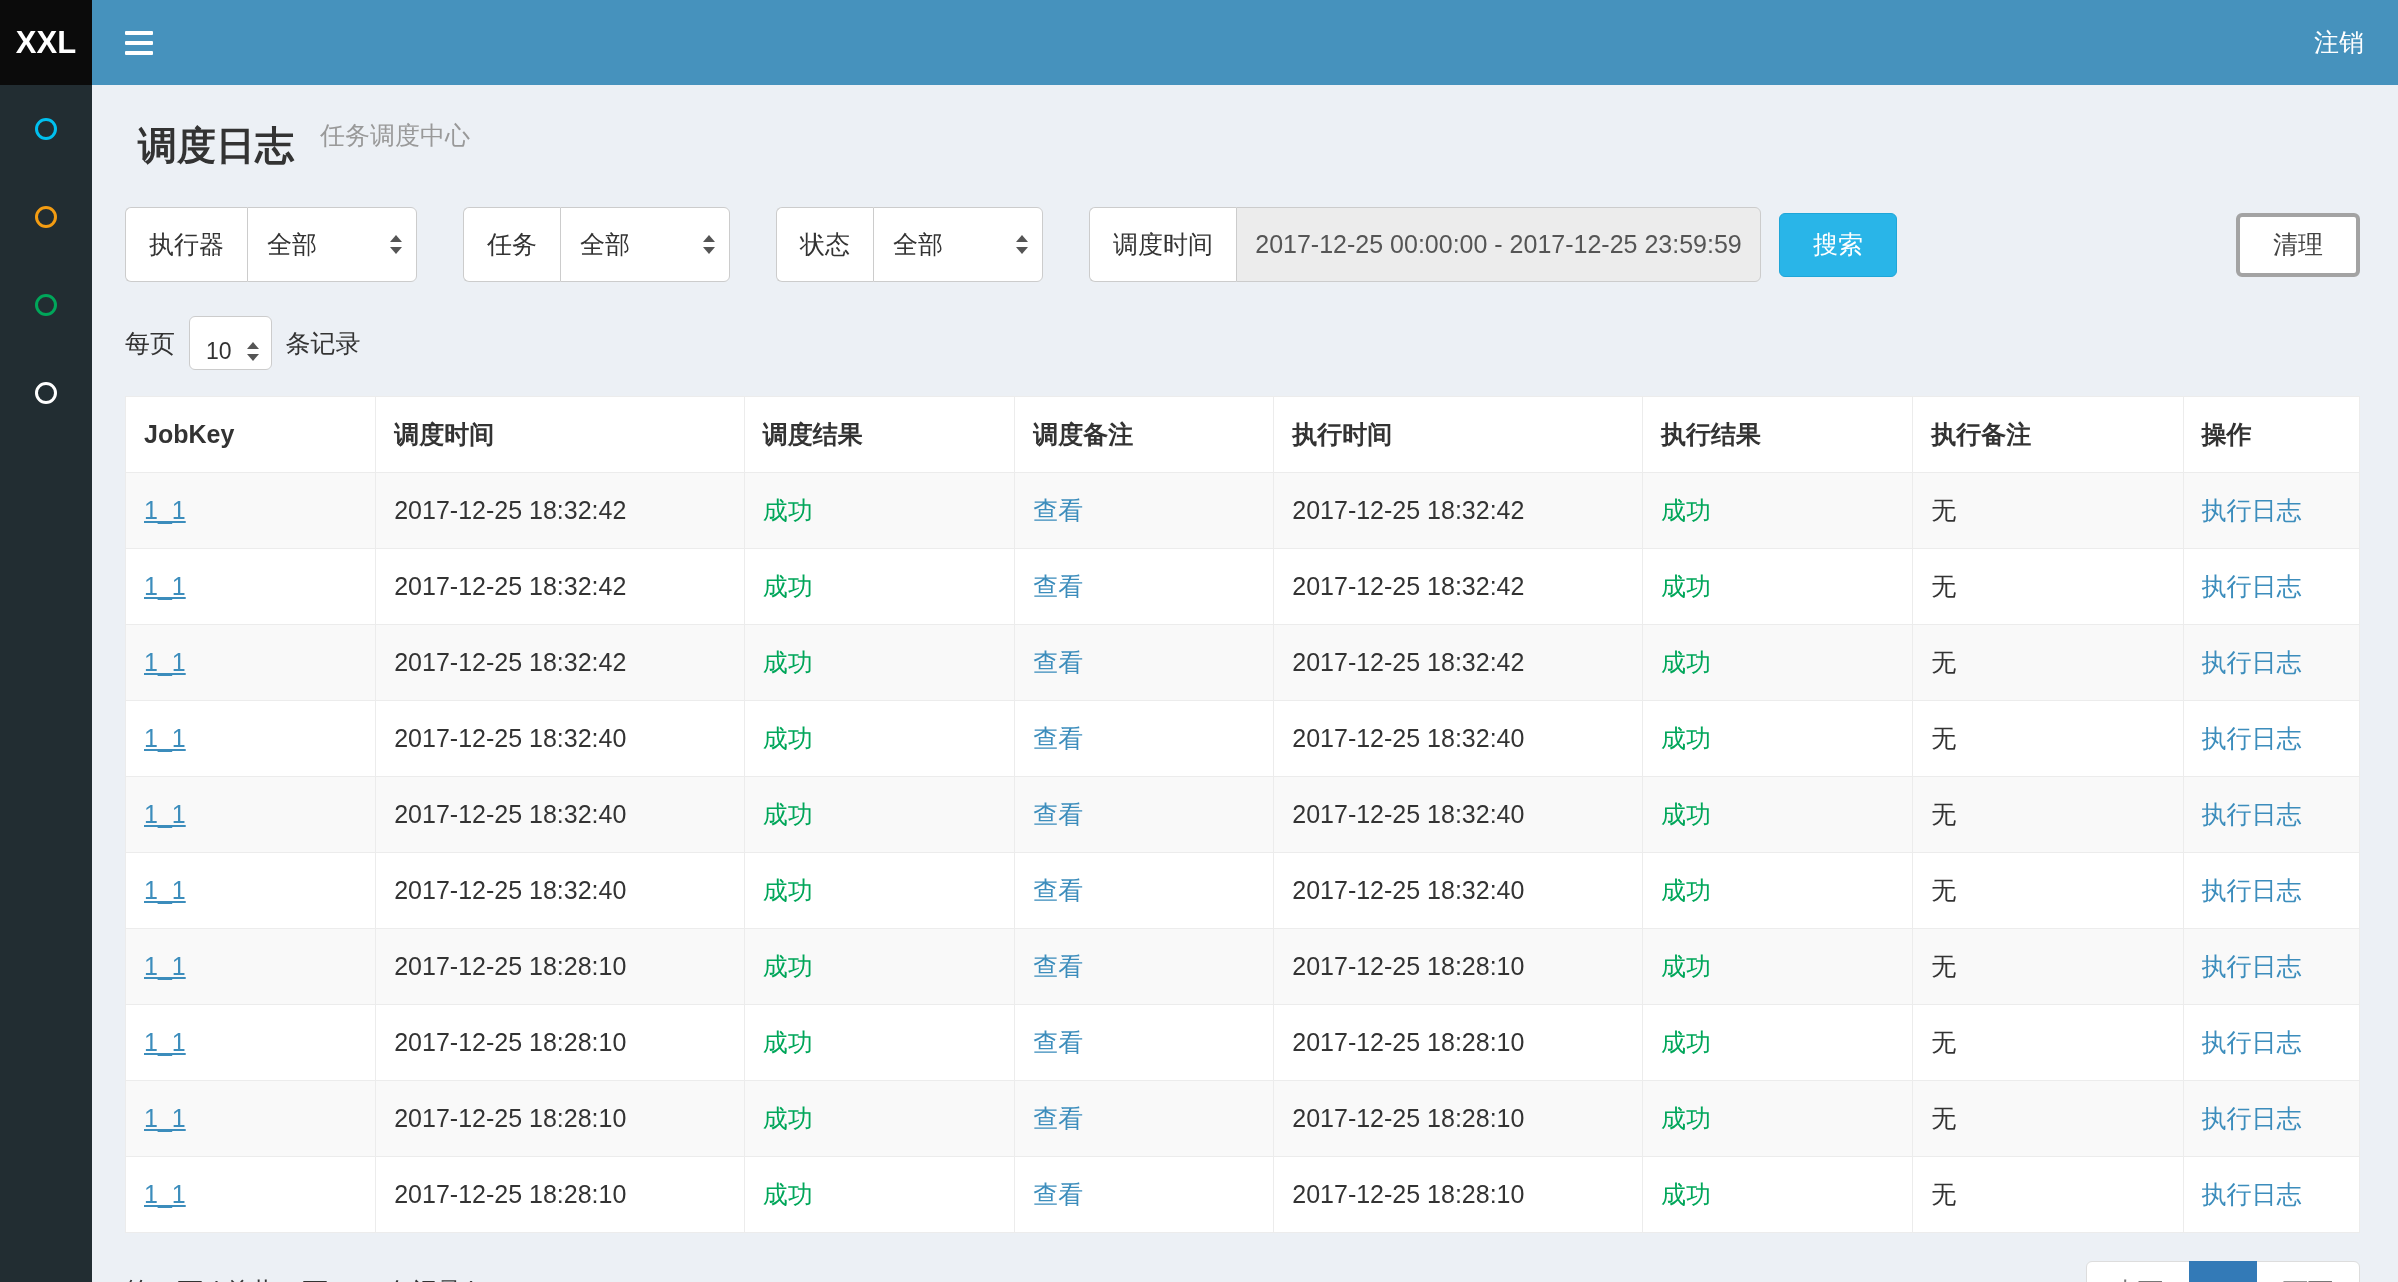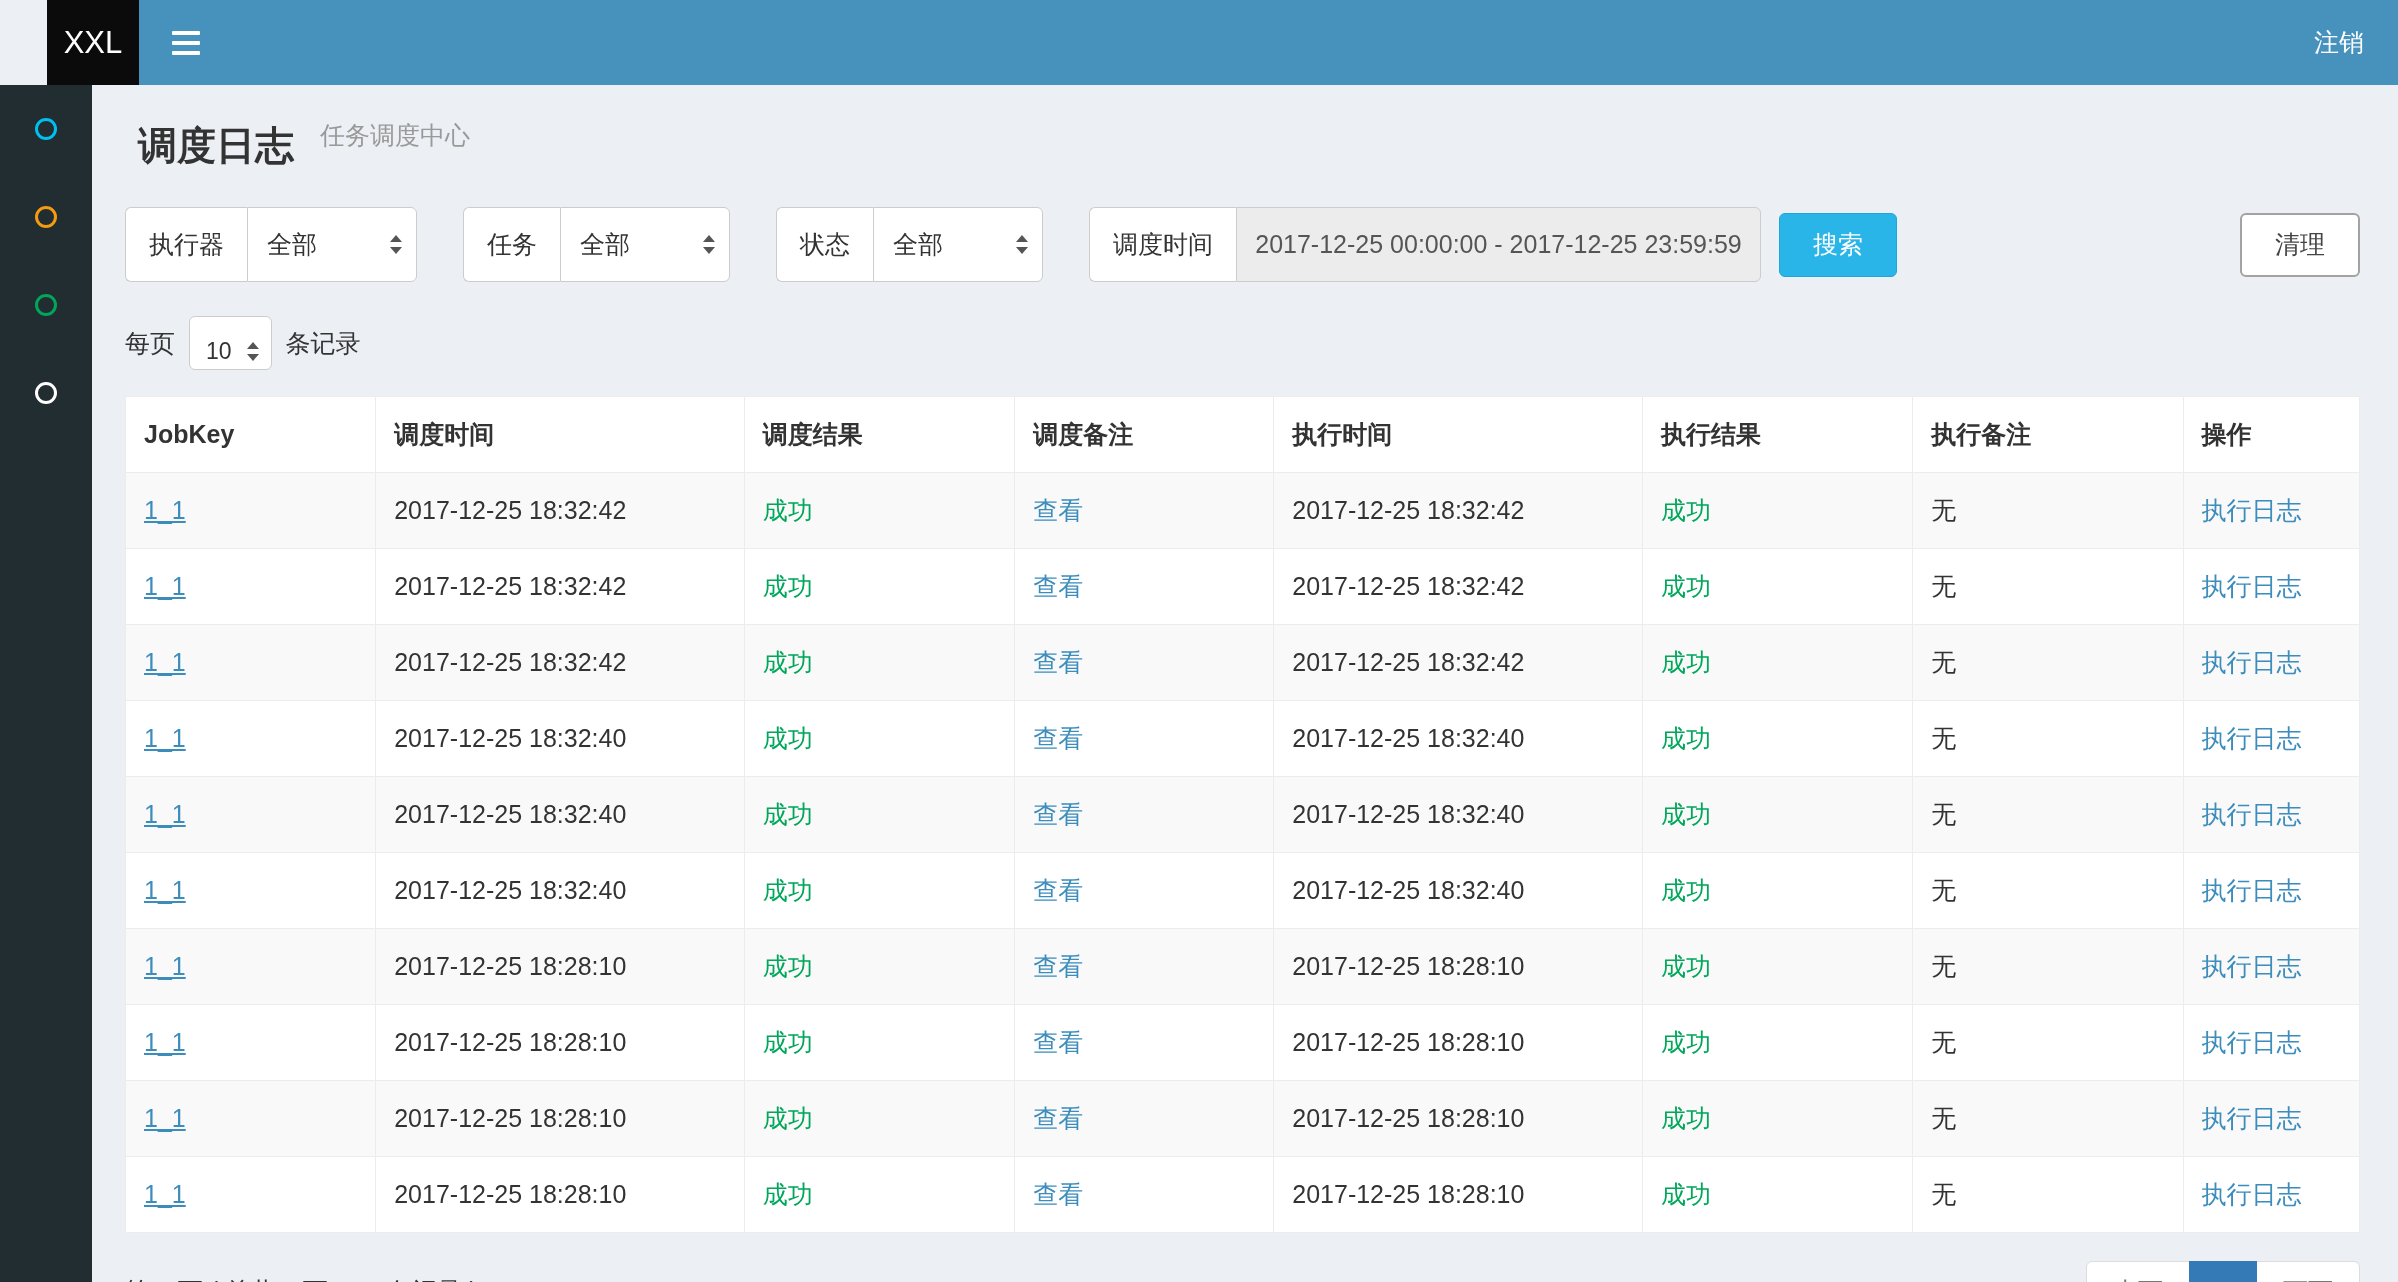--- a/index.html
+++ b/index.html
@@ -10,22 +10,22 @@
     background: #ecf0f5;
     overflow: hidden;
     color: #333;
   }
 
   
   .navbar { height: 85px; display: flex; }
   .logo {
     width: 92px; flex: none;
     background: #0b0b0b; color: #fff;
-    font-weight: normal; font-size: 31px;
-    display: flex; align-items: center; justify-content: center; margin-left: 47px;
+    font-weight: bold; font-size: 31px;
+    display: flex; align-items: center; justify-content: center;
   }
   .navbar-rest { flex: 1; background: #4692bd; display: flex; align-items: center; }
   .hamburger {
     padding: 0 33px; height: 100%;
     display: flex; flex-direction: column; justify-content: center; gap: 6px;
     cursor: pointer;
   }
   .hamburger .bar { width: 28px; height: 4px; background: #fff; border-radius: 1px; }
   .logout {
     margin-left: auto; margin-right: 34px;
@@ -76,21 +76,21 @@
     display: flex; align-items: center; justify-content: center;
     font-size: 25px; color: #555; cursor: text; white-space: nowrap;
   }
   .btn {
     height: 64px; padding: 0 33px;
     display: flex; align-items: center;
     font-size: 25px; border-radius: 6px; cursor: pointer;
     font-family: inherit;
   }
   .btn-search { margin-left: 18px; background: #29b5e8; border: 1px solid #1fa6d8; color: #fff; }
-  .btn-clear  { margin-left: auto; background: #fff; border: 2px solid #a3a3a3; color: #444; }
+  .btn-clear  { margin-left: auto; background: #fff; border: 4px solid #a3a3a3; color: #444; }
 
   
   .length-row { margin: 34px 0 26px; display: flex; align-items: center; gap: 14px; font-size: 25px; color: #333; }
   .size-select {
     height: 54px; padding: 16px 12px 0 16px;
     display: flex; align-items: center; gap: 15px;
     background: #fff; border: 1px solid #ccc; border-radius: 6px;
     font-size: 23px; cursor: pointer;
   }
 

